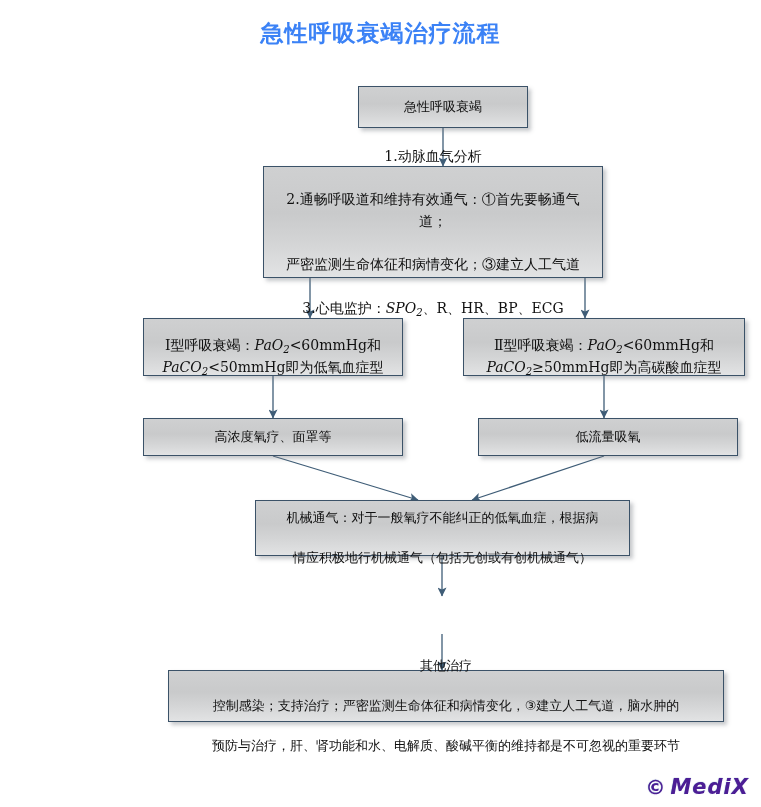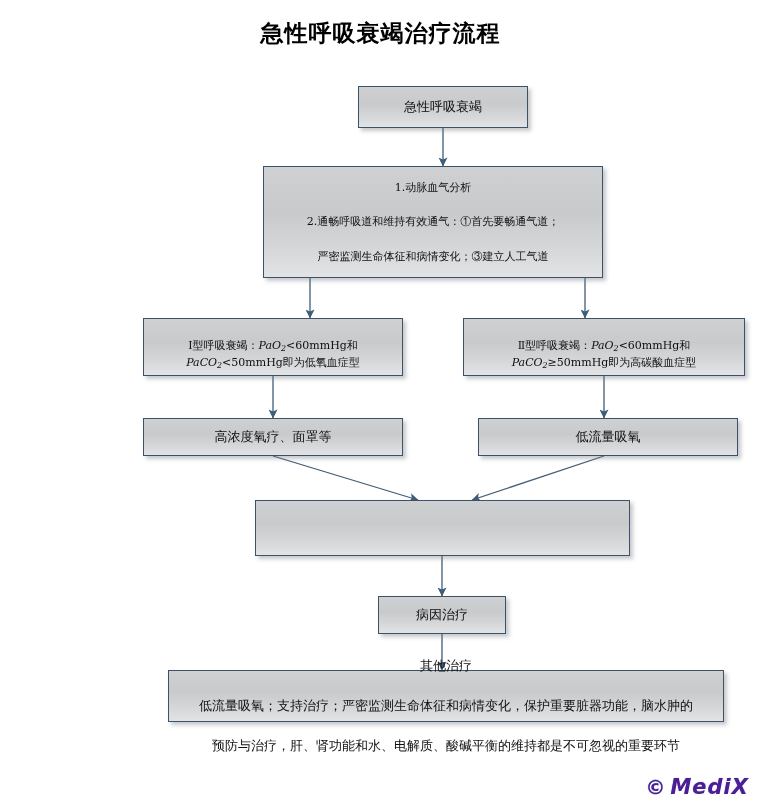--- a/index.html
+++ b/index.html
@@ -23,21 +23,21 @@
   #chart-title {
     position: absolute;
     left: 0;
     top: 18px;
     width: 761px;
     text-align: center;
     font-family: "DejaVu Serif", "Liberation Serif", serif;
     font-size: 23px;
     font-weight: bold;
     letter-spacing: 1px;
-    color: #000000;
+    color: #3b82f6;
   }
 
   
   #connectors {
     position: absolute;
     left: 0;
     top: 0;
     width: 761px;
     height: 807px;
     pointer-events: none;
@@ -59,21 +59,21 @@
     color: #101010;
     padding: 4px 12px;
     z-index: 2;
   }
   .node .txt {
     display: block;
     white-space: pre-line;
   }
   .node-serif {
     font-family: "DejaVu Serif", "Liberation Serif", serif;
-    font-size: 11px;
+    font-size: 14px;
   }
 
   
   .var {
     font-family: "DejaVu Serif", "Liberation Serif", serif;
     font-style: italic;
   }
   .sub {
     font-size: 0.72em;
     vertical-align: -0.28em;
@@ -152,20 +152,21 @@
 
   <div class="node" id="node-acute-respiratory-failure">
     <span class="txt">急性呼吸衰竭</span>
   </div>
 
   <div class="node node-serif" id="node-initial-assessment">
     <span class="txt">
       <span>1.动脉血气分析</span><br>
       <span>2.通畅呼吸道和维持有效通气：①首先要畅通气道；</span><br>
       <span>严密监测生命体征和病情变化；③建立人工气道</span><br>
+      <span><span>3.心电监护：</span><span class="var">SPO</span><span class="var sub">2</span><span>、R、HR、BP、ECG</span></span>
     </span>
   </div>
 
   <div class="node node-serif" id="node-type1">
     <span class="txt">
       <span>Ⅰ型呼吸衰竭：</span><span class="var">PaO</span><span class="var sub">2</span><span>&lt;60mmHg和</span><br><span class="var">PaCO</span><span class="var sub">2</span><span>&lt;50mmHg即为低氧血症型</span>
     </span>
   </div>
 
   <div class="node node-serif" id="node-type2">
@@ -177,32 +178,30 @@
   <div class="node" id="node-high-conc-oxygen">
     <span class="txt">高浓度氧疗、面罩等</span>
   </div>
 
   <div class="node" id="node-low-flow-oxygen">
     <span class="txt">低流量吸氧</span>
   </div>
 
   <div class="node" id="node-mechanical-ventilation">
     <span class="txt">
-      <br>
-    </span>
-  </div>
-
-  <div class="node" id="node-etiologic-treatment">
-    <span class="txt">病因治疗</span>
-  </div>
+      <span>机械通气：对于一般氧疗不能纠正的低氧血症，根据病</span><br>
+      <span>情应积极地行机械通气（包括无创或有创机械通气）</span>
+    </span>
+  </div>
+
 
   <div class="node" id="node-other-treatment">
     <span class="txt">
       <span>其他治疗</span><br>
-      <span>低流量吸氧；支持治疗；严密监测生命体征和病情变化，保护重要脏器功能，脑水肿的</span><br>
+      <span>控制感染；支持治疗；严密监测生命体征和病情变化，③建立人工气道，脑水肿的</span><br>
       <span>预防与治疗，肝、肾功能和水、电解质、酸碱平衡的维持都是不可忽视的重要环节</span>
     </span>
   </div>
 
   <div id="watermark">
     <span class="cmark">©</span><span>MediX</span>
   </div>
 
 </div>
 

